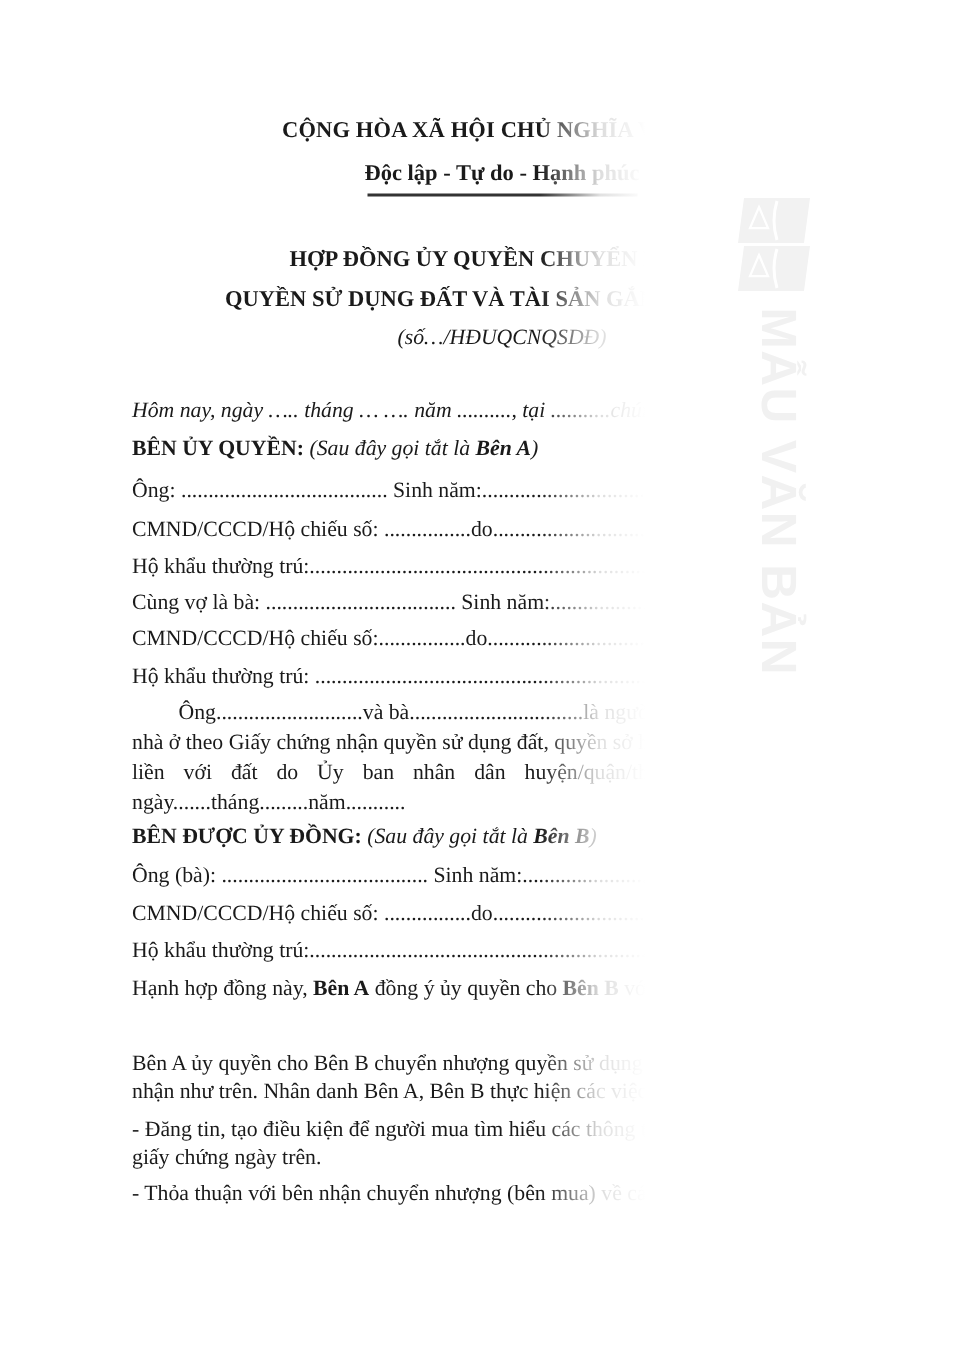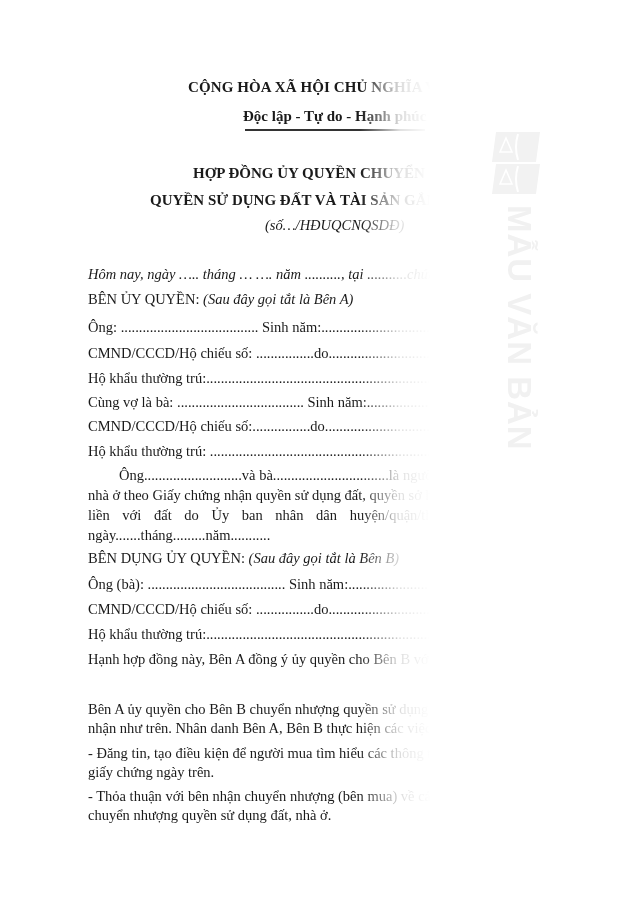--- a/index.html
+++ b/index.html
@@ -2,21 +2,21 @@
 <html><head>
 <meta charset="utf-8">
 <style>
   html, body { margin: 0; padding: 0; }
   body {
     width: 640px; height: 905px; background: #ffffff; position: relative; overflow: hidden;
     font-family: "Liberation Serif", "DejaVu Serif", serif; color: #1a1a1a;
   }
   .page { position: absolute; left: 0; top: 0; width: 640px; height: 905px; }
   .line { position: absolute; white-space: nowrap; font-size: 14.5px; line-height: 18px; }
-  .b { font-weight: normal; }
+  .b { font-weight: bold; }
   .i { font-style: italic; }
   .hdr1 { left: 188px; top: 78px; font-weight: bold; font-size: 15px; letter-spacing: 0.1px; }
   .hdr2 { left: 243px; top: 107px; font-weight: bold; font-size: 15px; }
   .hdr-rule { position: absolute; left: 245px; top: 129px; width: 180px; height: 2px; background: #333; }
   .title1 { left: 193px; top: 164px; font-weight: bold; font-size: 15px; }
   .title2 { left: 150px; top: 191px; font-weight: bold; font-size: 15px; }
   .title3 { left: 265px; top: 216px; font-style: italic; font-size: 14.5px; }
   .fade {
     position: absolute; left: 360px; top: 0; width: 280px; height: 905px;
     background: linear-gradient(to right, rgba(255,255,255,0) 0px, rgba(255,255,255,0.85) 40px, #ffffff 70px, #ffffff 280px);
@@ -59,41 +59,40 @@
   <div class="line" style="left:88px;top:393px;">Cùng vợ là bà:  ................................... Sinh năm:...................................</div>
   <div class="line" style="left:88px;top:417px;">CMND/CCCD/Hộ chiếu số:................do.................................................</div>
   <div class="line" style="left:88px;top:442px;">Hộ khẩu thường trú:  .....................................................................................</div>
 
   <div class="line" style="left:119px;top:466px;">Ông...........................và bà................................là người có quyền sử dụng đất,</div>
   <div class="line" style="left:88px;top:486px;">nhà ở theo Giấy chứng nhận quyền sử dụng đất, quyền sở hữu nhà ở và tài sản khác gắn</div>
   <div class="line" style="left:88px;top:506px;word-spacing:9px;">liền với đất do Ủy ban nhân dân huyện/quận/thị xã/thành phố...... cấp</div>
   <div class="line" style="left:88px;top:526px;">ngày.......tháng.........năm...........</div>
 
   <div class="line" style="left:88px;top:549px;">
-    <span class="b">BÊN DỤNG ỦY QUYỀN:</span>
+    <span class="b">BÊN ĐƯỢC ỦY ĐỒNG:</span>
     <span class="i">(Sau đây gọi tắt là </span><span class="i b">Bên B</span><span class="i">)</span>
   </div>
 
   <div class="line" style="left:88px;top:575px;">Ông (bà):  ...................................... Sinh năm:..........................................</div>
   <div class="line" style="left:88px;top:600px;">CMND/CCCD/Hộ chiếu số: ................do.................................................</div>
   <div class="line" style="left:88px;top:625px;">Hộ khẩu thường trú:.......................................................................................</div>
 
   <div class="line" style="left:88px;top:650px;">
     <span>Hạnh hợp đồng này, </span><span class="b">Bên A</span><span> đồng ý ủy quyền cho </span><span class="b">Bên B</span><span> với nội dung sau:</span>
   </div>
 
 
   <div class="line" style="left:88px;top:700px;">Bên A ủy quyền cho Bên B chuyển nhượng quyền sử dụng đất, nhà ở theo giấy chứng</div>
   <div class="line" style="left:88px;top:719px;">nhận như trên. Nhân danh Bên A, Bên B thực hiện các việc sau:</div>
 
   <div class="line" style="left:88px;top:744px;">- Đăng tin, tạo điều kiện để người mua tìm hiểu các thông tin về nhà, đất theo</div>
   <div class="line" style="left:88px;top:763px;">giấy chứng ngày trên.</div>
 
   <div class="line" style="left:88px;top:787px;">- Thỏa thuận với bên nhận chuyển nhượng (bên mua) về các điều khoản của hợp đồng</div>
-  <div class="line" style="left:88px;top:806px;">chuyển nhượng quyền sử dụng đất, nhà ở.</div>
 
   <div class="fade"></div>
 
   <div class="wm wm-logo">
     <svg width="52" height="66" viewBox="0 0 52 66">
       <path d="M6 2 L50 2 L46 32 L2 32 Z" fill="#f2f2f2"></path>
       <path d="M6 34 L50 34 L46 64 L2 64 Z" fill="#f2f2f2"></path>
       <path d="M16 8 L22 22 L10 22 Z" fill="none" stroke="#ffffff" stroke-width="1.5"></path>
       <path d="M16 40 L22 54 L10 54 Z" fill="none" stroke="#ffffff" stroke-width="1.5"></path>
       <path d="M28 4 Q24 17 28 30" fill="none" stroke="#ffffff" stroke-width="2"></path>

